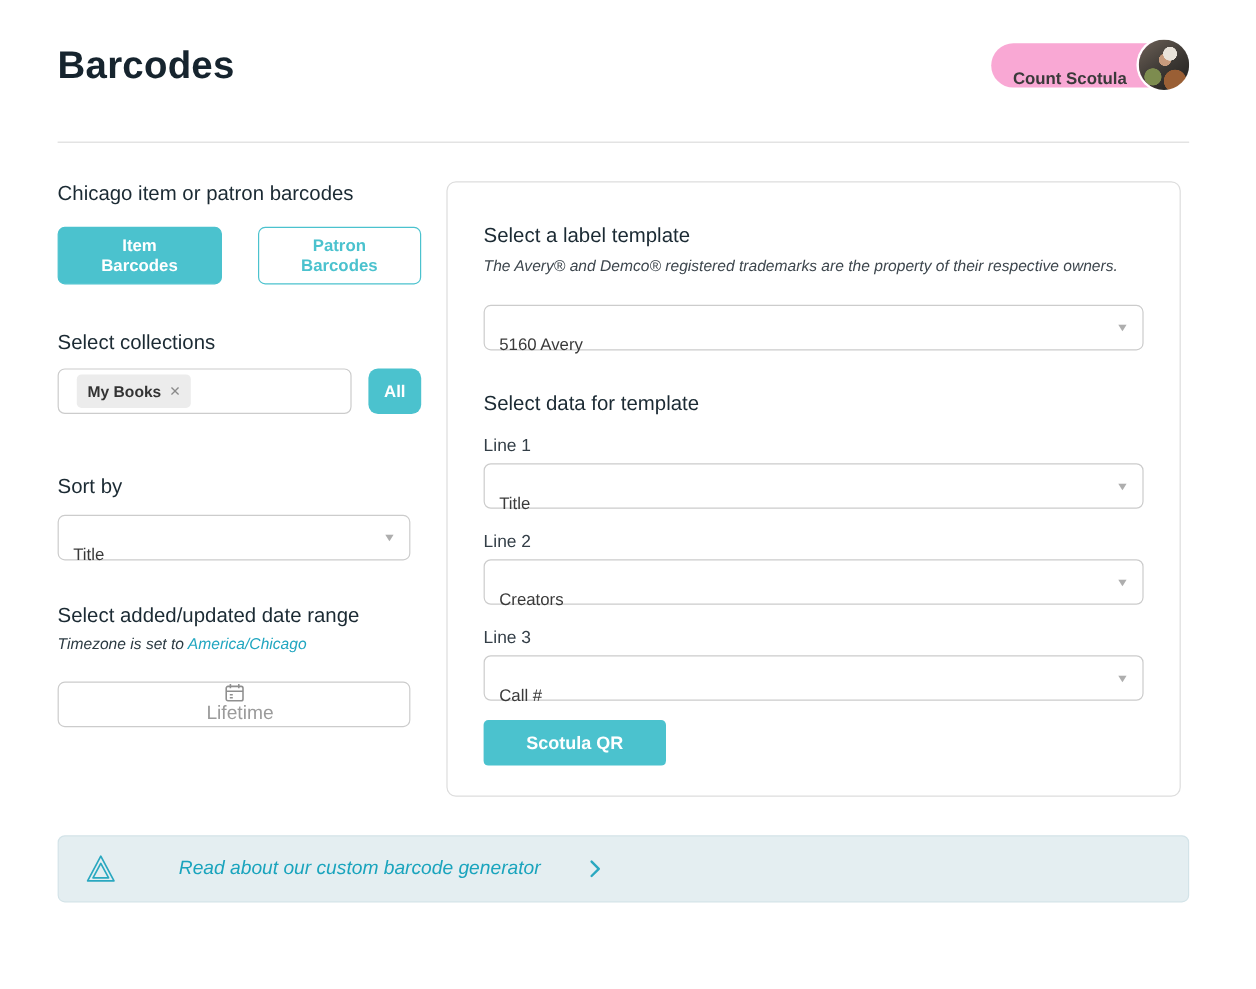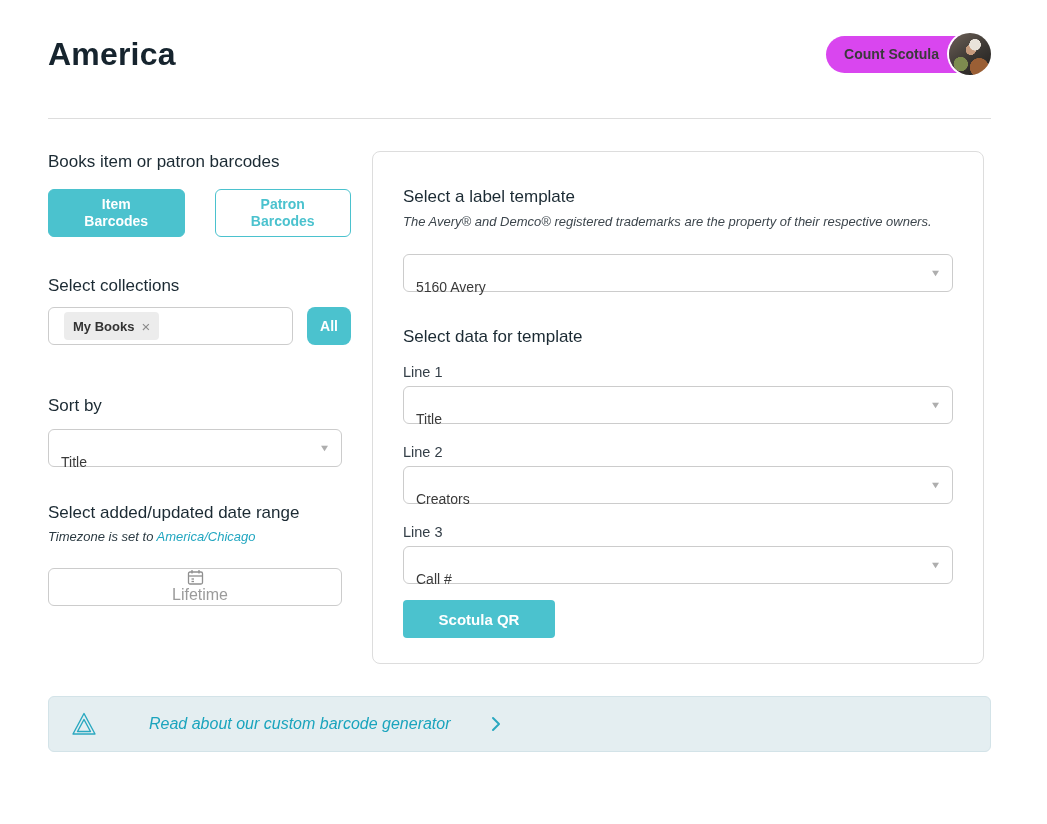--- a/index.html
+++ b/index.html
@@ -10,22 +10,22 @@
     color: #333;
     overflow: hidden;
   }
   .page { width: 1047px; height: 824px; padding: 0 56px 0 48px; position: relative; }
 
   
   .header { display: flex; align-items: center; justify-content: space-between; padding-top: 32px; }
   .page-title { font-size: 32px; font-weight: bold; color: #16242e; line-height: 44px; letter-spacing: .2px; }
   .user-wrap { display: flex; align-items: center; }
   .user-pill {
-    background: #d946ef; border-radius: 19px; height: 37px;
-    display: flex; align-items: center;
+    background: #f9a8d4; border-radius: 19px; height: 37px;
+    display: flex; align-items: flex-end;
     padding: 0 42px 0 18px; cursor: pointer;
   }
   .user-name { font-size: 14px; font-weight: bold; color: #3a3a3a; white-space: nowrap; }
   .avatar {
     width: 42px; height: 42px; border-radius: 50%; margin-left: -32px; flex: none;
     background:
       radial-gradient(circle at 62% 28%, #e9e3da 0 14%, rgba(0,0,0,0) 15%),
       radial-gradient(circle at 52% 40%, #c79b7d 0 15%, rgba(0,0,0,0) 16%),
       radial-gradient(circle at 28% 74%, #7d8c4f 0 16%, rgba(0,0,0,0) 17%),
       radial-gradient(circle at 72% 82%, #9a5f35 0 20%, rgba(0,0,0,0) 21%),
@@ -120,36 +120,36 @@
     cursor: pointer; line-height: 20px;
   }
   .banner-chevron { margin-left: 12px; display: flex; cursor: pointer; }
 </style>
 </head>
 <body>
 
 <div class="page">
 
   <div class="header">
-    <h1 class="page-title">America</h1>
+    <h1 class="page-title">Barcodes</h1>
     <div class="user-wrap">
       <div class="user-pill">
         <span class="user-name">Count Scotula</span>
       </div>
       <div class="avatar"></div>
     </div>
   </div>
 
   <hr class="divider">
 
   <div class="main">
 
     <div class="left-col">
 
-      <h2 class="section-heading">Books item or patron barcodes</h2>
+      <h2 class="section-heading">Chicago item or patron barcodes</h2>
       <div class="type-buttons">
         <button class="btn-type active">Item Barcodes</button>
         <button class="btn-type inactive">Patron Barcodes</button>
       </div>
 
       <h2 class="section-heading collections-heading">Select collections</h2>
       <div class="collections-row">
         <div class="tag-input">
           <span class="tag-chip">
             <span class="tag-chip-label">My Books</span>

